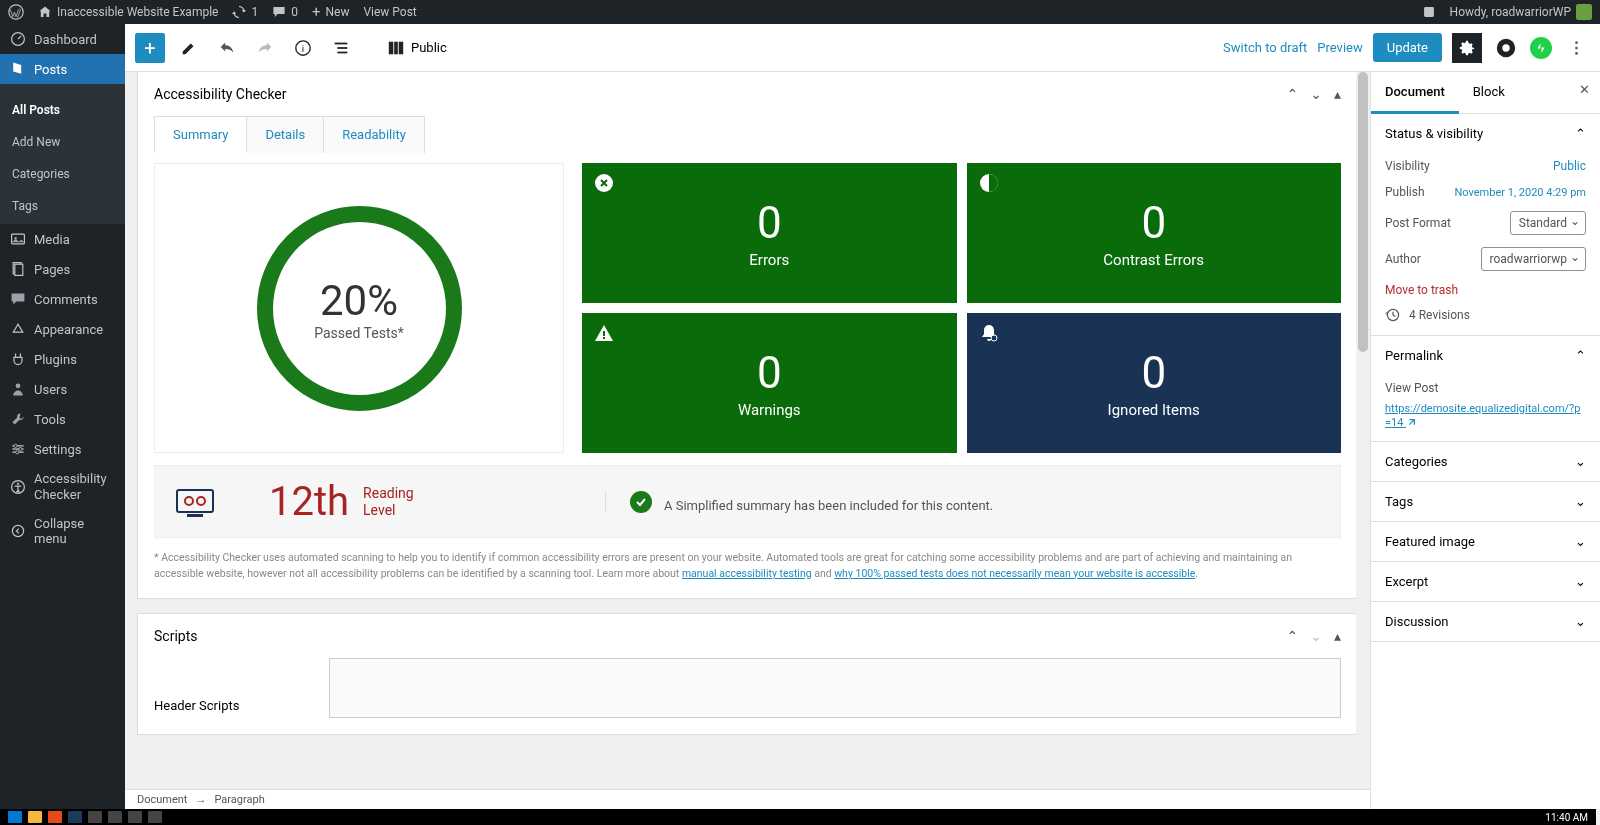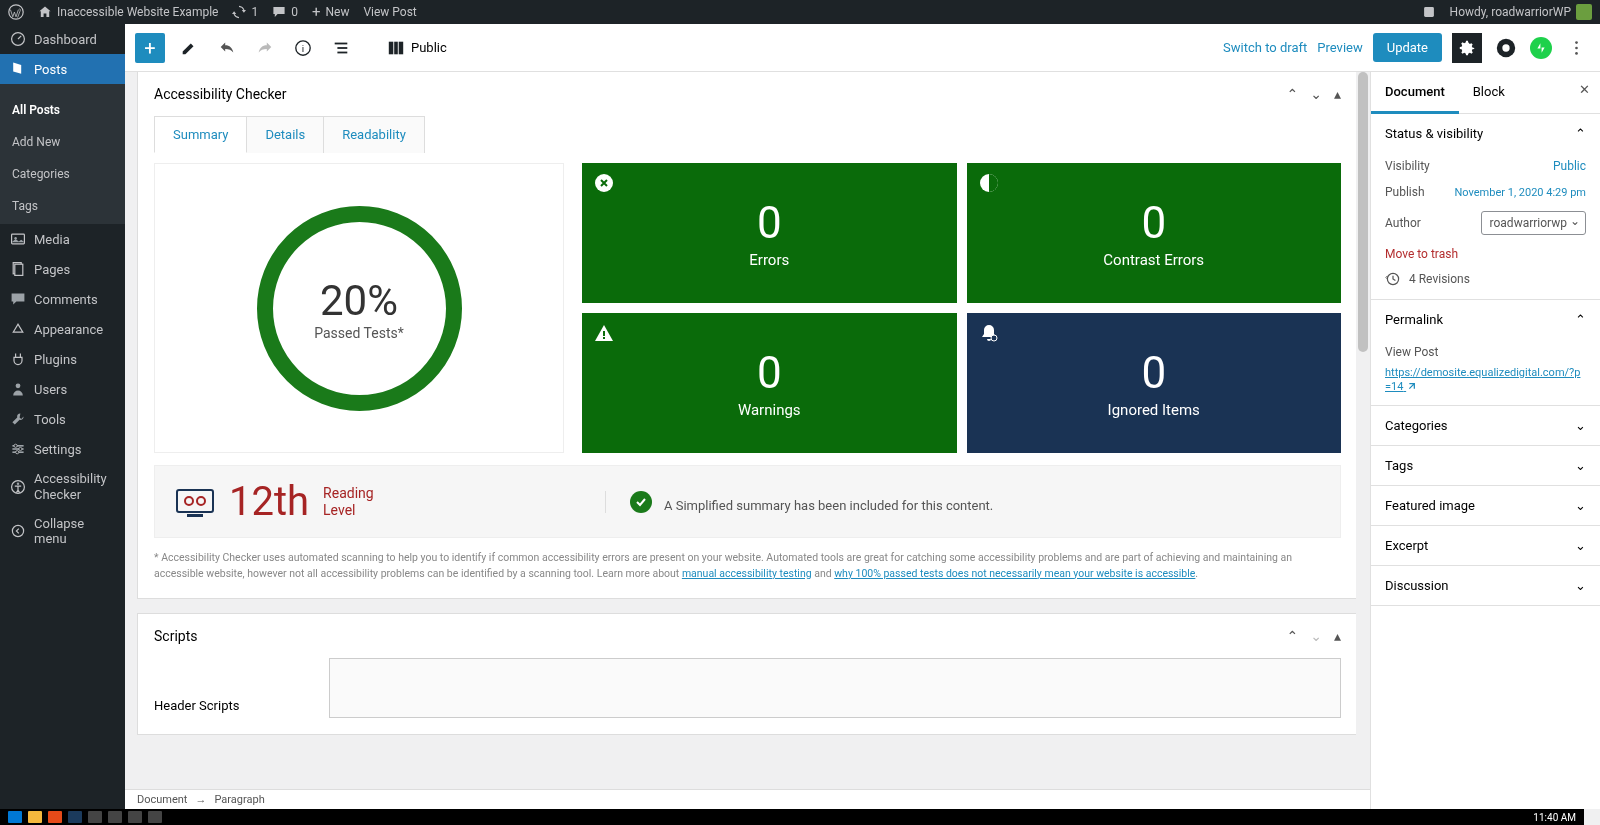--- a/index.html
+++ b/index.html
@@ -62,21 +62,21 @@
 .acc-cards { flex: 1; display: grid; grid-template-columns: 1fr 1fr; gap: 10px; }
 .acc-card { padding: 14px; color: #fff; position: relative; display: flex; flex-direction: column; align-items: center; justify-content: center; }
 .acc-card.green { background: #0a6b0a; }
 .acc-card.navy { background: #1a3354; }
 .acc-card-icon { position: absolute; top: 10px; left: 12px; }
 .acc-num { font-size: 44px; }
 .acc-lbl { font-size: 15px; margin-top: 2px; }
 
 .reading-bar { margin-top: 12px; background: #f6f6f6; border: 1px solid #eee; padding: 12px 20px; display: flex; align-items: center; gap: 40px; }
 .reading-left { display: flex; align-items: center; gap: 14px; width: 390px; }
-.reading-grade { font-size: 40px; color: #a62424; }
+.reading-grade { font-size: 40px; color: #a62424; margin-left: 40px; }
 .reading-sub { color: #a62424; font-size: 14px; line-height: 1.2; }
 .reading-right { display: flex; align-items: flex-end; gap: 12px; border-left: 1px solid #ddd; padding-left: 24px; flex: 1; }
 .check-circle { width: 22px; height: 22px; background: #1a7a1a; border-radius: 50%; display: flex; align-items: center; justify-content: center; }
 
 .disclaimer { font-size: 10.5px; color: #888; margin-top: 12px; line-height: 1.5; }
 .disclaimer a { color: #1e8cbe; text-decoration: underline; }
 
 
 .scripts-body { display: flex; gap: 20px; }
 .scripts-label { width: 155px; font-size: 13px; padding-top: 4px; margin-top: 36px; }
@@ -97,21 +97,21 @@
 .insp-check { display: flex; align-items: center; gap: 8px; padding: 6px 0; }
 .insp-checkbox { width: 16px; height: 16px; border: 1px solid #8c8f94; border-radius: 3px; }
 .insp-trash { color: #b32d2e; cursor: pointer; padding: 6px 0 0; }
 .insp-rev { display: flex; align-items: center; gap: 8px; padding: 10px 0 0; }
 .insp-permalink { font-size: 11px; word-break: break-all; text-decoration: underline; }
 
 
 .breadcrumb { height: 20px; background: #fff; border-top: 1px solid #ddd; font-size: 11px; color: #555; display: flex; align-items: center; padding: 0 12px; position: absolute; bottom: 0; left: 0; right: 0; }
 
 
-.taskbar { position: absolute; bottom: 0; left: 0; right: 16px; height: 16px; background: #000; display: flex; align-items: center; justify-content: space-between; padding: 0 8px; }
+.taskbar { position: absolute; bottom: 0; left: 0; right: 4px; height: 16px; background: #000; display: flex; align-items: center; justify-content: space-between; padding: 0 8px; }
 .taskbar-right { color: #fff; font-size: 10px; }
 .taskbar-apps { display: flex; gap: 6px; }
 .taskbar-app { width: 14px; height: 12px; background: #444; border-radius: 1px; }
 
 
 .scroll-stub { position: absolute; right: 0; top: 0; bottom: 20px; width: 14px; background: #f0f0f1; }
 .scroll-thumb { position: absolute; left: 2px; right: 2px; top: 0; height: 280px; background: #c1c1c1; border-radius: 5px; }
 
 svg { display: block; }
 </style>
@@ -476,20 +476,24 @@
         <div class="insp-sec-body">
           <div class="insp-row">
               <span>Visibility</span>
               <span class="insp-link">Public</span>
             </div>
           <div class="insp-row">
               <span>Publish</span>
               <span class="insp-link" style="font-size:11px;">November 1, 2020 4:29 pm</span>
             </div>
           <div class="insp-row">
+              <span>Post Format</span>
+              <span class="insp-select">Standard</span>
+            </div>
+          <div class="insp-row">
               <span>Author</span>
               <span class="insp-select">roadwarriorwp</span>
             </div>
           <div class="insp-trash">Move to trash</div>
           <div class="insp-rev">
               <svg width="16" height="16" viewBox="0 0 20 20">
                 <circle cx="10" cy="10" r="7" fill="none" stroke="#555" stroke-width="1.5"></circle>
                 <path d="M10 6v4l3 2" stroke="#555" stroke-width="1.5" fill="none"></path>
                 <path d="M3 10l-2-2 2-2" stroke="#555" fill="none"></path>
               </svg>

